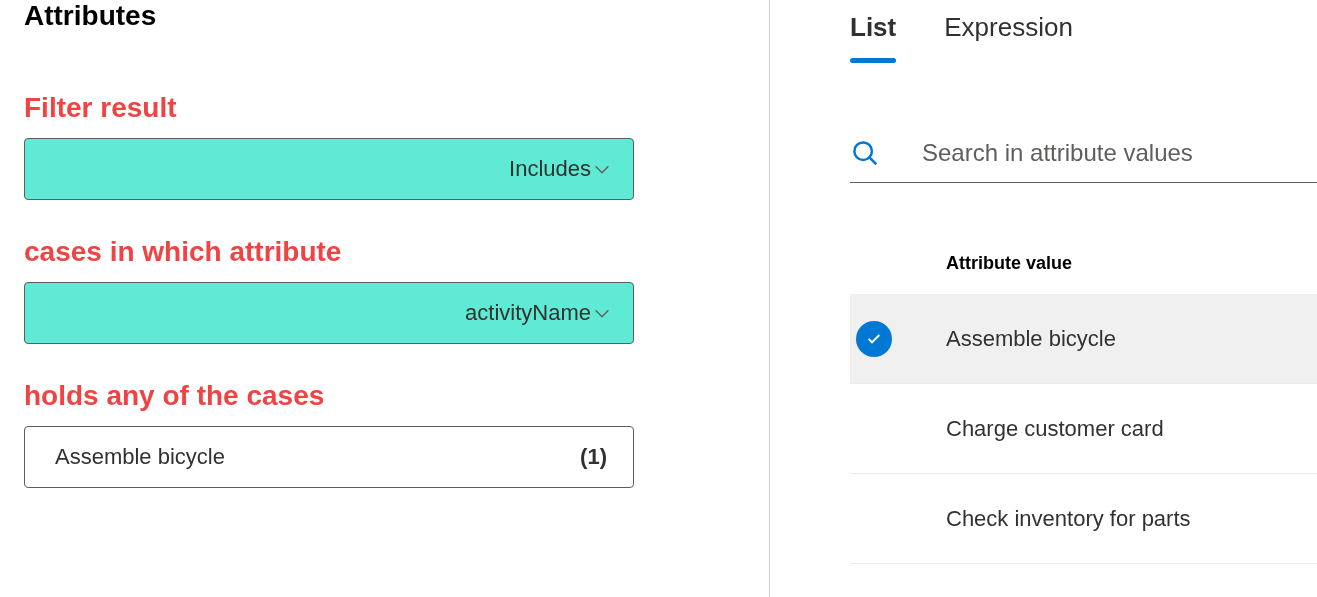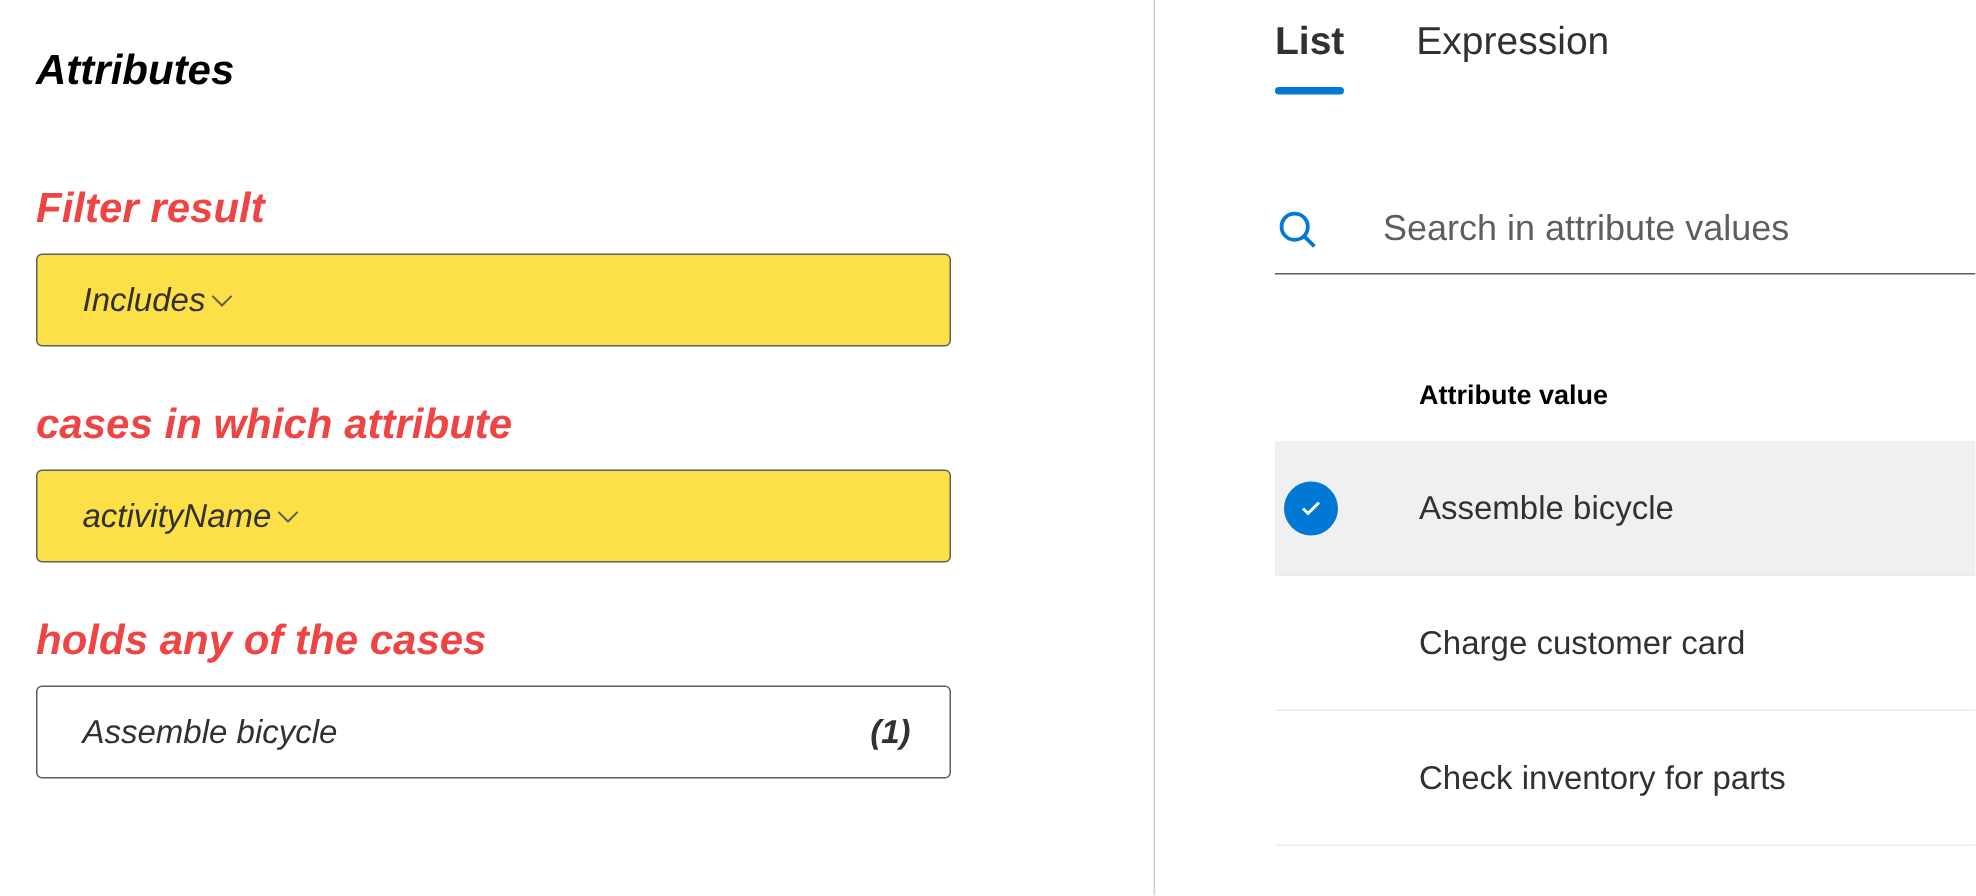--- a/index.html
+++ b/index.html
@@ -11,23 +11,22 @@
       font-family: "Segoe UI", -apple-system, BlinkMacSystemFont, sans-serif;
       background: #ffffff;
       color: #323130;
       width: 1317px;
       height: 597px;
       overflow: hidden;
       display: flex;
     }
     .left-panel {
       width: 770px;
-      padding: 31px 24px;
+      padding: 0 24px;
       border-right: 1px solid #d1d1d1;
-      font-style: italic;
     }
     .right-panel {
       flex: 1;
       padding: 0;
     }
     .panel-title {
       font-size: 28px;
       font-weight: 600;
       color: #000000;
       margin-bottom: 60px;
@@ -40,24 +39,24 @@
       font-weight: 600;
       color: #ef4444;
       margin-bottom: 14px;
       display: block;
     }
     .select-box {
       width: 610px;
       height: 62px;
       border: 1px solid #605e5c;
       border-radius: 4px;
-      background: #fde047;
-      display: flex;
-      align-items: center;
-      justify-content: flex-start;
+      background: #5eead4;
+      display: flex;
+      align-items: center;
+      justify-content: flex-end;
       padding: 0 20px 0 30px;
       cursor: pointer;
       font-size: 22px;
       color: #323130;
     }
     .select-box .chevron {
       width: 22px;
       height: 22px;
     }
     .value-box {

